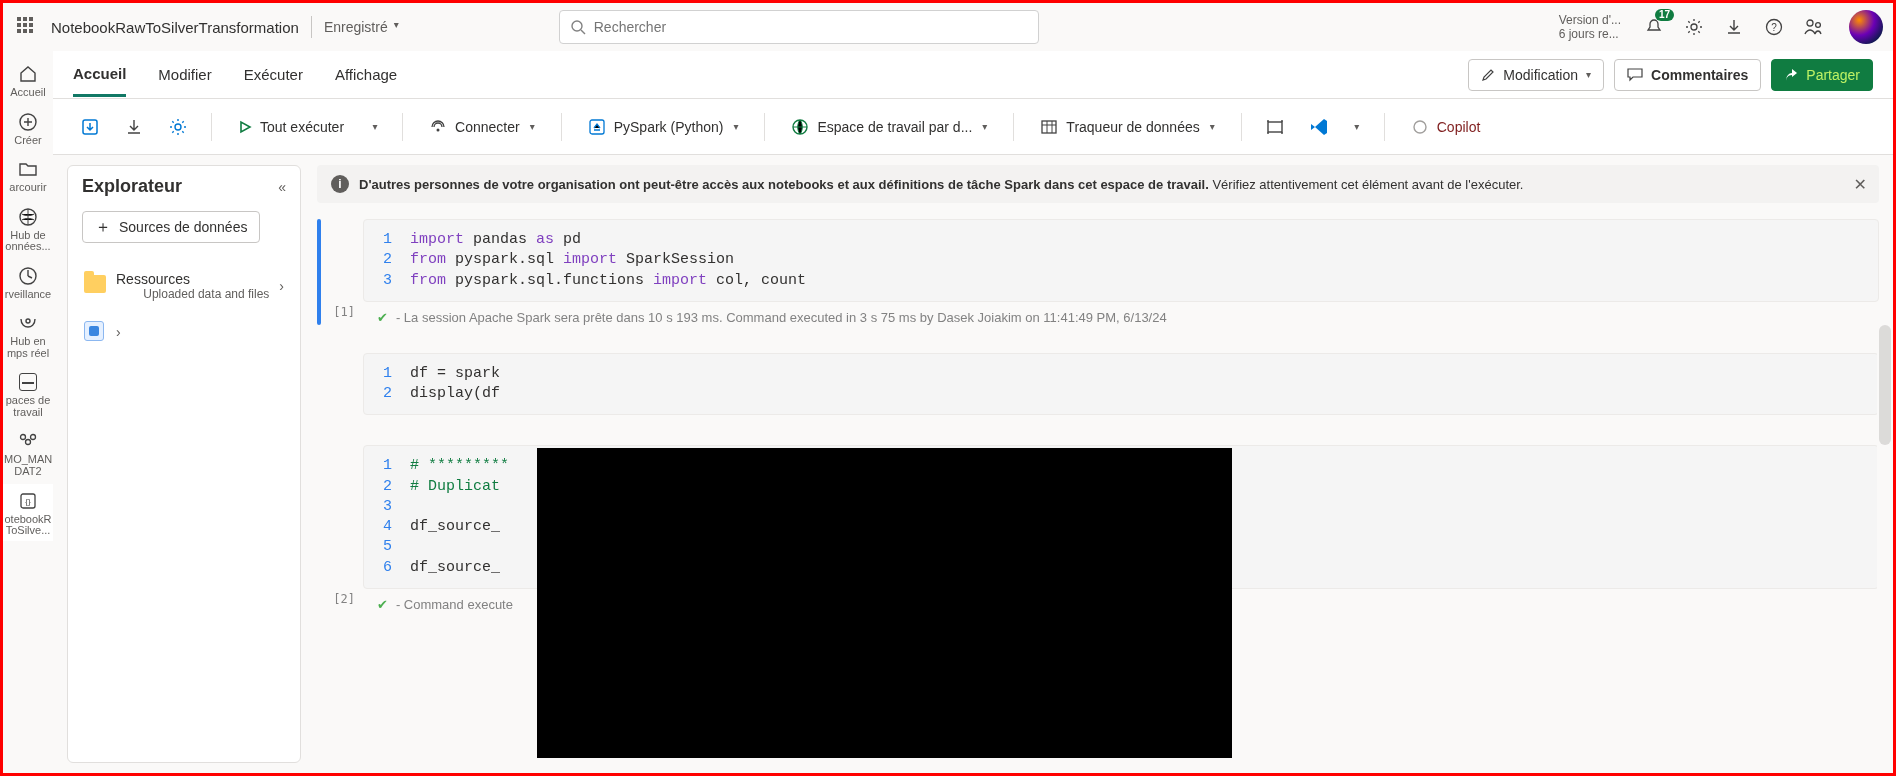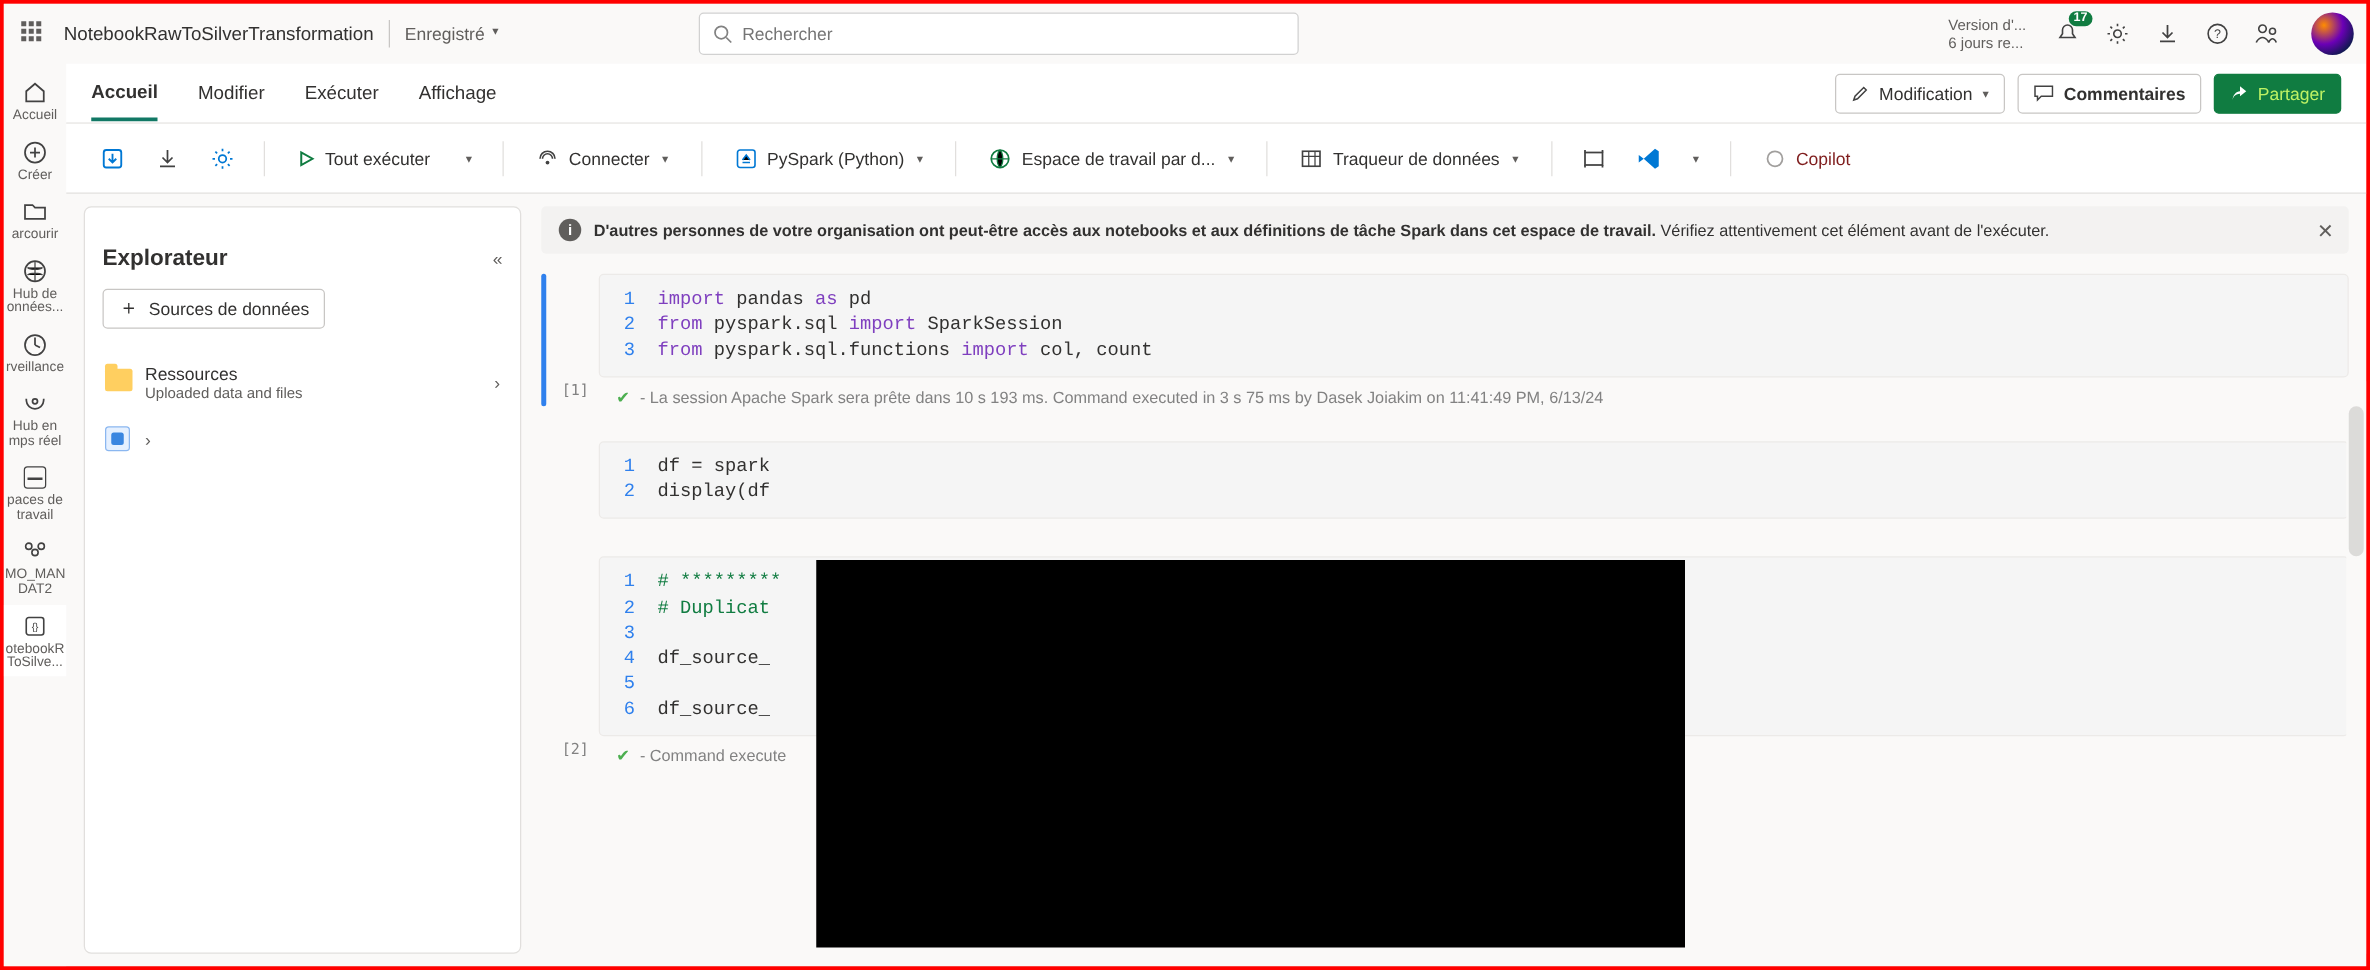--- a/index.html
+++ b/index.html
@@ -57,35 +57,35 @@
   .tb-btn .chev { margin-left: 2px; }
   .tb-btn.run { color: #107c41; }
   .tb-btn.disabled { color: #7f1d1d; }
   .tb-icononly { width: 34px; justify-content: center; padding: 0; }
   .vscode-ico { color: #0078d4; }
   .split-chev { width: 22px; display: flex; align-items: center; justify-content: center; }
 
   
   .workspace { flex: 1; display: flex; min-height: 0; }
 
-  .explorer { width: 350px; background: #fff; border: 1px solid #e1dfdd; border-radius: 6px; margin: 10px 6px 10px 14px; padding: 30px 14px; display: flex; flex-direction: column; }
+  .explorer { width: 234px; background: #fff; border: 1px solid #e1dfdd; border-radius: 6px; margin: 10px 6px 10px 14px; padding: 10px 14px; display: flex; flex-direction: column; }
   .explorer-header { display: flex; align-items: center; justify-content: space-between; margin-bottom: 14px; }
   .explorer-title { font-size: 18px; font-weight: 600; }
   .collapse-btn { color: #605e5c; }
   .ds-btn { border: 1px solid #c8c6c4; border-radius: 4px; height: 32px; padding: 0 12px; display: inline-flex; align-items: center; gap: 8px; font-size: 14px; color: #323130; width: fit-content; margin-bottom: 10px; }
   .tree { margin-top: 8px; }
   .tree-item { display: flex; align-items: center; gap: 10px; padding: 10px 2px; }
   .tree-icon { width: 22px; height: 22px; flex-shrink: 0; }
   .folder-ico { width: 22px; height: 18px; background: #ffcf60; border-radius: 2px; position: relative; }
   .folder-ico::before { content: ""; position: absolute; left: 0; top: -4px; width: 10px; height: 6px; background: #ffcf60; border-radius: 2px 2px 0 0; }
   .lakehouse-ico { width: 20px; height: 20px; background: #e5f0ff; border: 1px solid #8bb7f0; border-radius: 3px; position: relative; }
   .lakehouse-ico::after { content: ""; position: absolute; inset: 4px; background: #3a86e0; border-radius: 2px; }
   .tree-text { flex: 1; }
   .tree-title { font-size: 14px; color: #323130; }
-  .tree-sub { font-size: 12px; color: #605e5c; }
+  .tree-sub { font-size: 12px; color: #605e5c; text-align: right; }
   .tree-chev { color: #605e5c; }
 
   .editor-area { flex: 1; display: flex; flex-direction: column; min-width: 0; padding: 10px 0 0 0; position: relative; }
 
   .info-banner { margin: 0 14px 10px 10px; background: #f3f2f1; border-radius: 4px; padding: 10px 40px 10px 14px; display: flex; align-items: center; gap: 10px; font-size: 13px; position: relative; }
   .info-ico { width: 18px; height: 18px; border-radius: 50%; background: #605e5c; color: #fff; display: flex; align-items: center; justify-content: center; font-size: 12px; font-weight: 700; flex-shrink: 0; }
   .info-banner .close-x { position: absolute; right: 12px; top: 10px; color: #605e5c; font-size: 16px; }
 
   .cells-scroll { flex: 1; overflow: hidden; position: relative; padding-left: 10px; }
 

